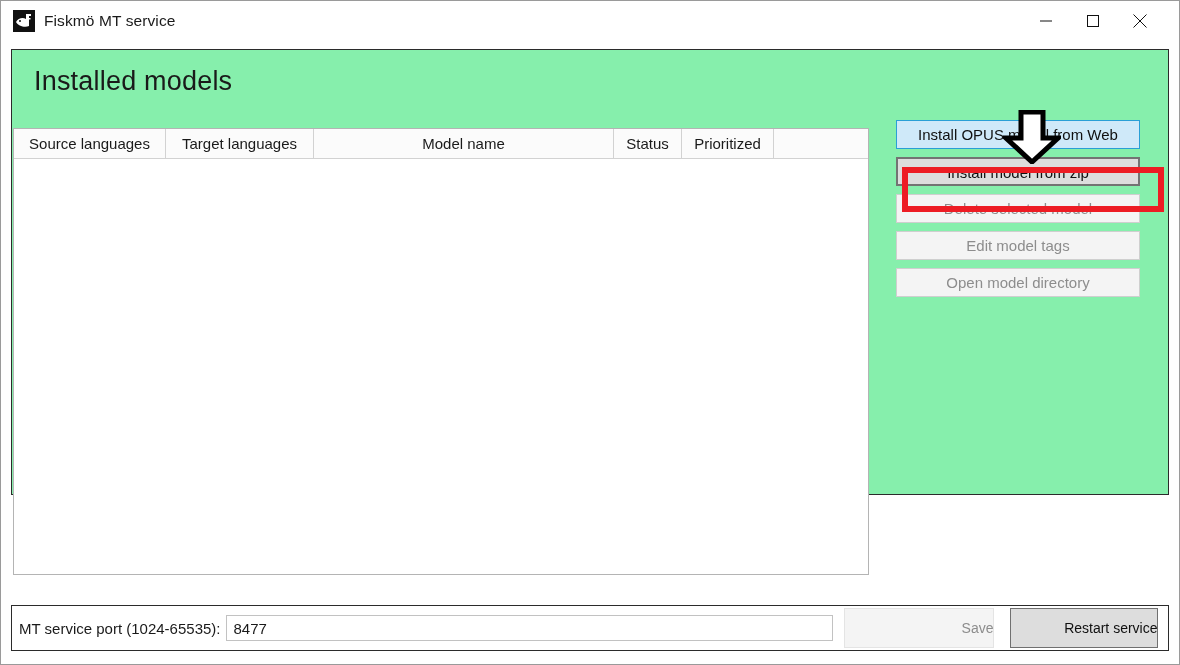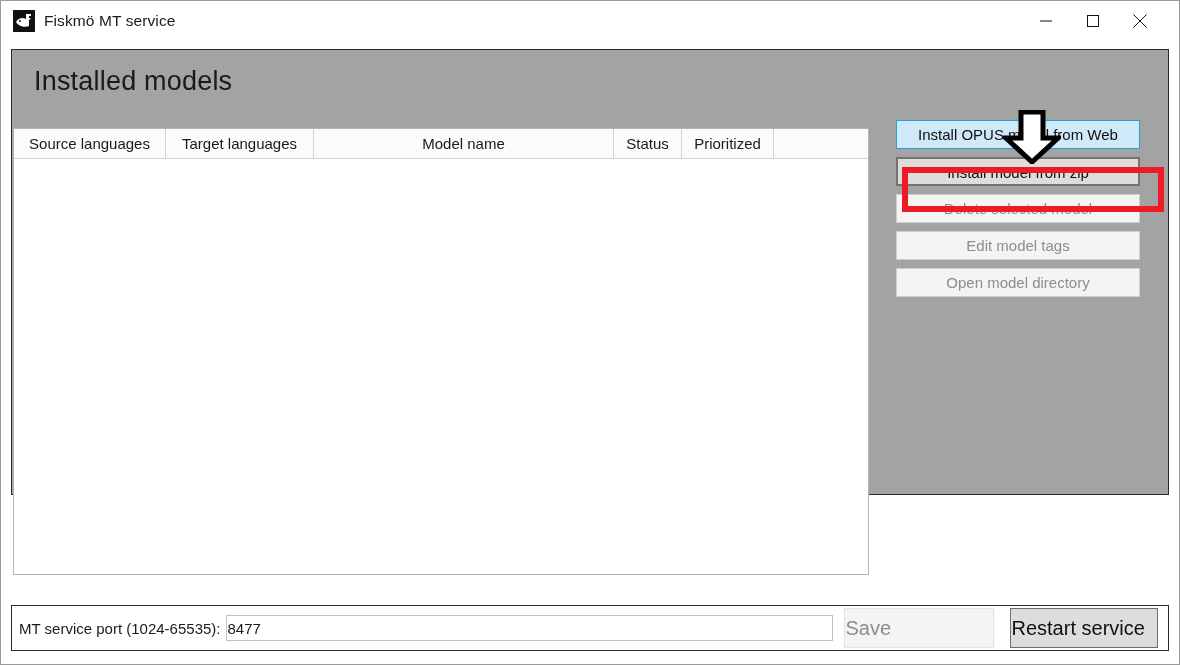--- a/index.html
+++ b/index.html
@@ -74,21 +74,21 @@
 
   
   .main-panel {
     position: absolute;
     left: 10px;
     top: 48px;
     width: 1158px;
     height: 446px;
     border: 1px solid #2b2b2b;
     box-sizing: border-box;
-    background: #a3a3a3;
+    background: #86efac;
   }
 
   .page-title {
     position: absolute;
     left: 22px;
     top: 18px;
     font-size: 27px;
     color: #1a1a1a;
     letter-spacing: 0.2px;
     line-height: 1;
@@ -210,29 +210,29 @@
   .port-input {
     margin-left: 6px;
     width: 607px;
     height: 26px;
     box-sizing: border-box;
     border: 1px solid #c2c2c2;
     background: #ffffff;
     font-family: "Liberation Sans", sans-serif;
     font-size: 15px;
     color: #1a1a1a;
-    padding: 0 0;
+    padding: 0 6px;
     outline: none;
   }
   .bottom-btn {
     height: 40px;
     line-height: 38px;
-    text-align: left;
+    text-align: right;
     font-family: "Liberation Sans", sans-serif;
-    font-size: 20px;
+    font-size: 14px;
     box-sizing: border-box;
     white-space: nowrap;
   }
   .bottom-btn.save {
     width: 150px;
     margin-left: 11px;
     background: #f4f4f4;
     border: 1px solid #e4e4e4;
     color: #8d8d8d;
   }

